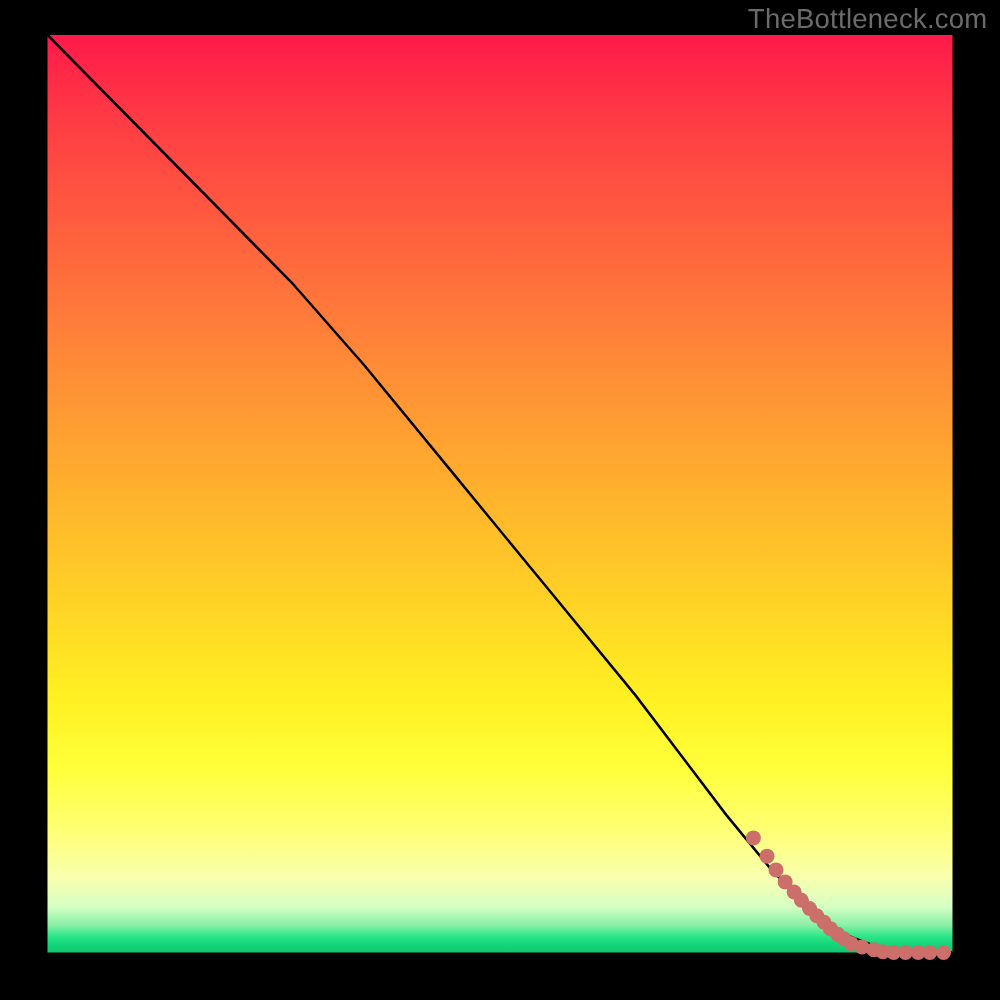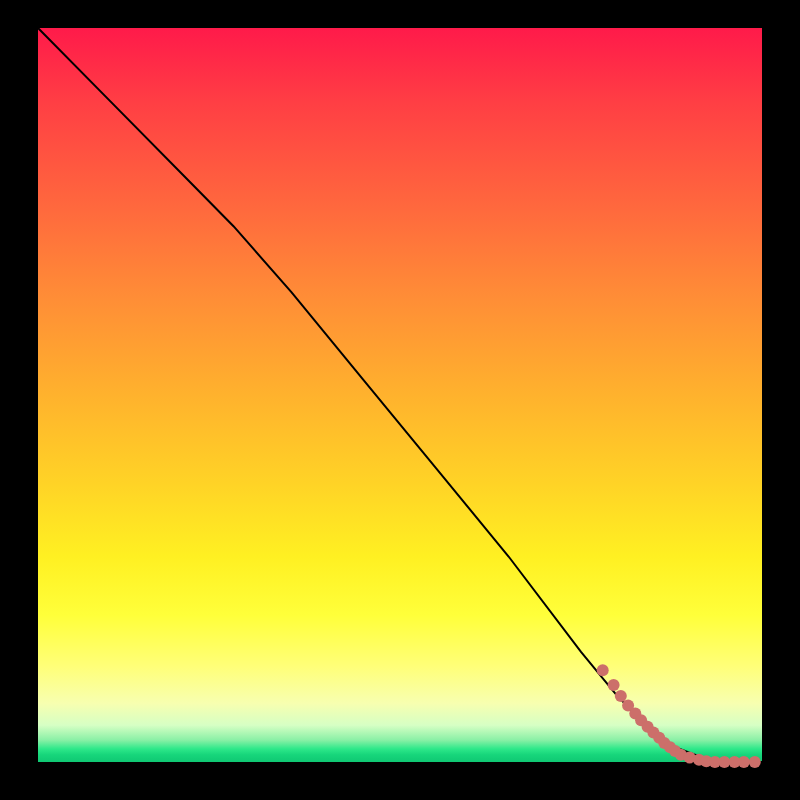--- a/index.html
+++ b/index.html
@@ -68,20 +68,21 @@
   }
   .dot {
     fill: #cc6f6a;
     stroke: none;
   }
 </style>
 </head>
 <body>
 
 <div class="frame">
+  <div class="watermark">TheBottleneck.com</div>
 
   <div class="plot-area">
     <svg class="overlay" viewBox="0 0 724 734">
       <path id="curve-path" class="curve" d="M0.0 0.0 L72.4 73.4 L144.8 146.8 L195.5 198.2 L253.4 264.2 L325.8 352.3 L398.2 440.4 L470.6 528.5 L543.0 623.9 L579.2 667.9 L608.2 697.3 L637.1 719.3 L666.1 730.3 L687.8 734.0 L724.0 734.0"></path>
       <g id="dots">
           <circle cx="564.7" cy="642.3" r="6" class="dot"></circle>
           <circle cx="575.6" cy="656.9" r="6" class="dot"></circle>
           <circle cx="582.8" cy="667.9" r="6" class="dot"></circle>
           <circle cx="590.1" cy="677.5" r="6" class="dot"></circle>
           <circle cx="597.3" cy="685.6" r="6" class="dot"></circle>

